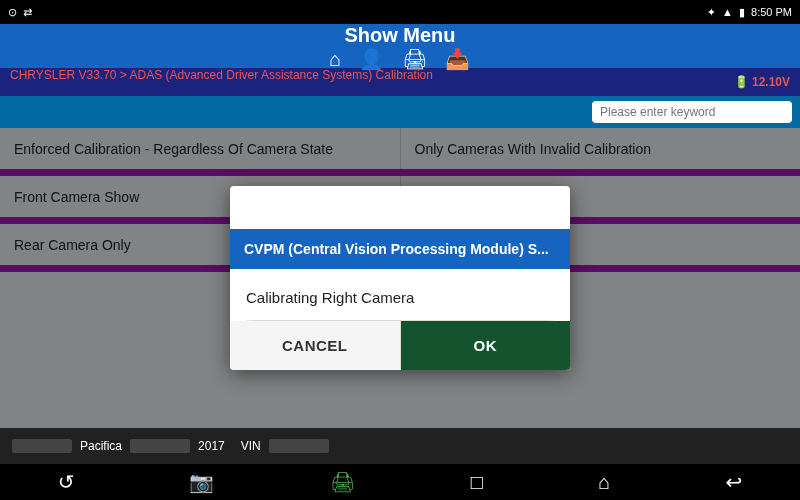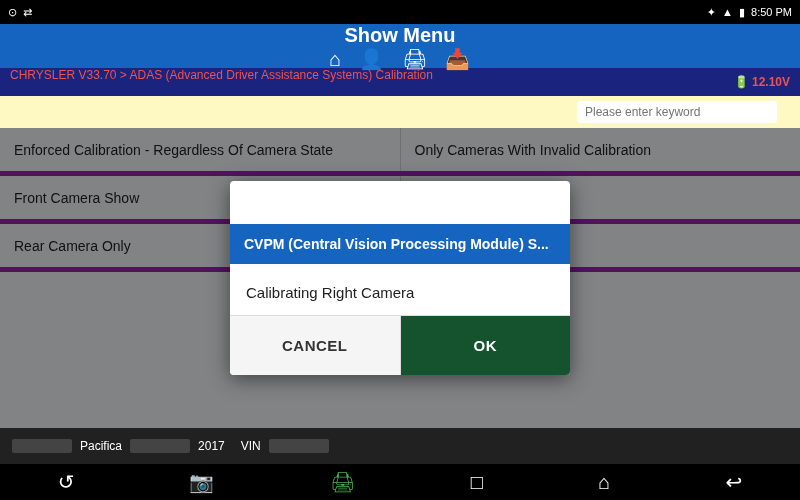--- a/index.html
+++ b/index.html
@@ -25,36 +25,36 @@
     
     .breadcrumb {
       width: 800px; height: 28px; background: #1a237e; display: flex; 
       justify-content: space-between; padding: 0 10px;
     }
     .breadcrumb-text { color: #ef5350; font-size: 12px; }
     .breadcrumb-voltage { color: #ef5350; font-size: 12px; font-weight: bold; display: flex; align-items: center; gap: 3px; }
 
     
     .search-bar {
-      width: 800px; height: 32px; background: #fef9c3; display: flex; align-items: center;
-      justify-content: flex-end; padding: 0 23px;
+      width: 800px; height: 32px; background: #0369a1; display: flex; align-items: center;
+      justify-content: flex-end; padding: 0 8px;
     }
     .search-input {
       background: #fff; border: none; border-radius: 4px; padding: 4px 8px;
       font-size: 12px; width: 200px; outline: none; color: #999;
     }
 
     
     .main-content {
       width: 800px; height: 300px; background: #eceff1; position: relative; overflow: hidden;
     }
 
     
     .table-row {
-      display: flex; border-bottom: 5px solid #a21caf; height: 48px; align-items: center;
+      display: flex; border-bottom: 7px solid #a21caf; height: 48px; align-items: center;
     }
     .table-cell {
       flex: 1; padding: 0 14px; font-size: 14px; color: #222; border-right: 1px solid #ccc;
       height: 100%; display: flex; align-items: center;
     }
     .table-cell:last-child { border-right: none; }
 
     
     .overlay {
       position: absolute; top: 0; left: 0; width: 100%; height: 100%;
@@ -68,21 +68,21 @@
       box-shadow: 0 4px 20px rgba(0,0,0,0.5); overflow: hidden;
     }
     .dialog-title {
       background: #1565c0; color: #fff; padding: 12px 14px; font-size: 14px; font-weight: bold;
       white-space: nowrap; overflow: hidden; text-overflow: ellipsis; margin-top: 43px;
     }
     .dialog-body {
       padding: 20px 16px 14px 16px; font-size: 15px; color: #222;
     }
     .dialog-buttons {
-      display: flex; border-top: 1px solid #ddd; height: 60px;
+      display: flex; border-top: 1px solid #ddd; height: 50px; border-radius: 21px;
     }
     .btn-cancel {
       flex: 1; background: #f5f5f5; border: none; border-right: 1px solid #ddd;
       font-size: 15px; font-weight: bold; color: #333; cursor: pointer; letter-spacing: 0.5px;
     }
     .btn-ok {
       flex: 1; background: #14532d; border: none;
       font-size: 15px; font-weight: bold; color: #fff; cursor: pointer; letter-spacing: 0.5px;
     }
 

